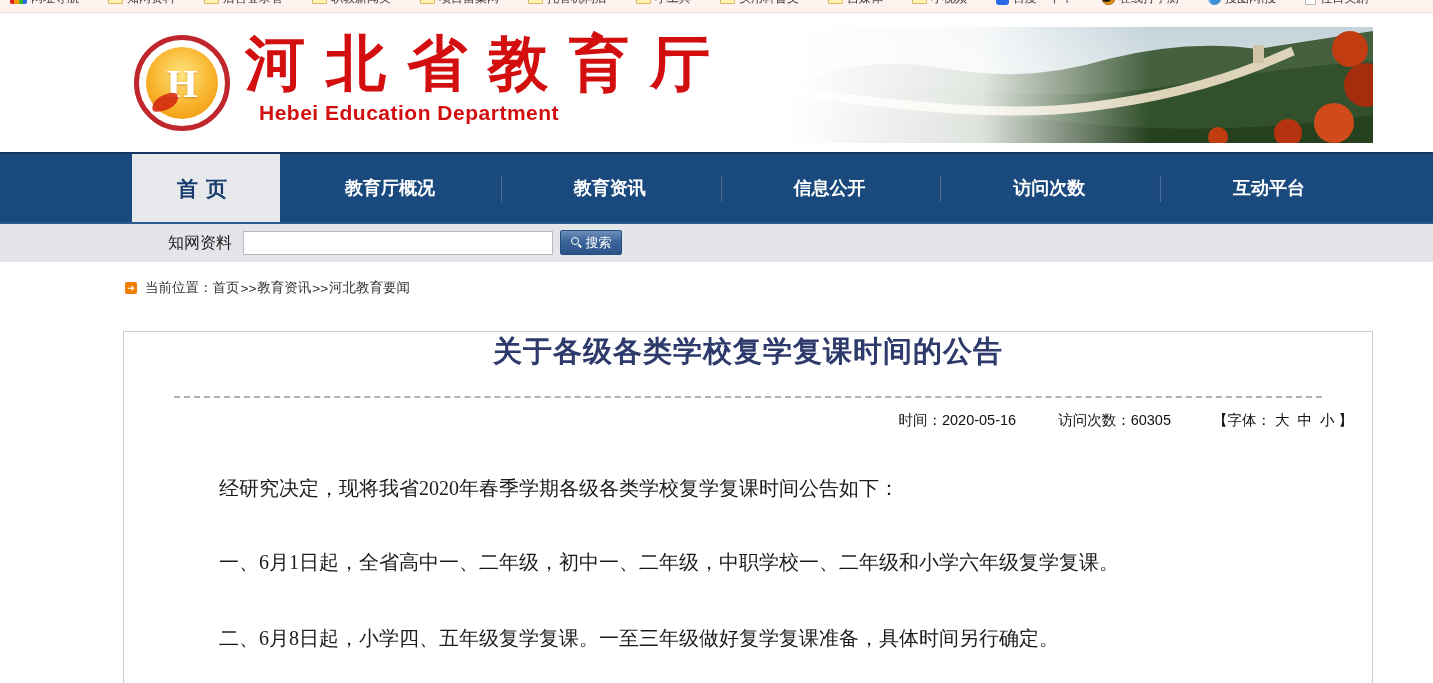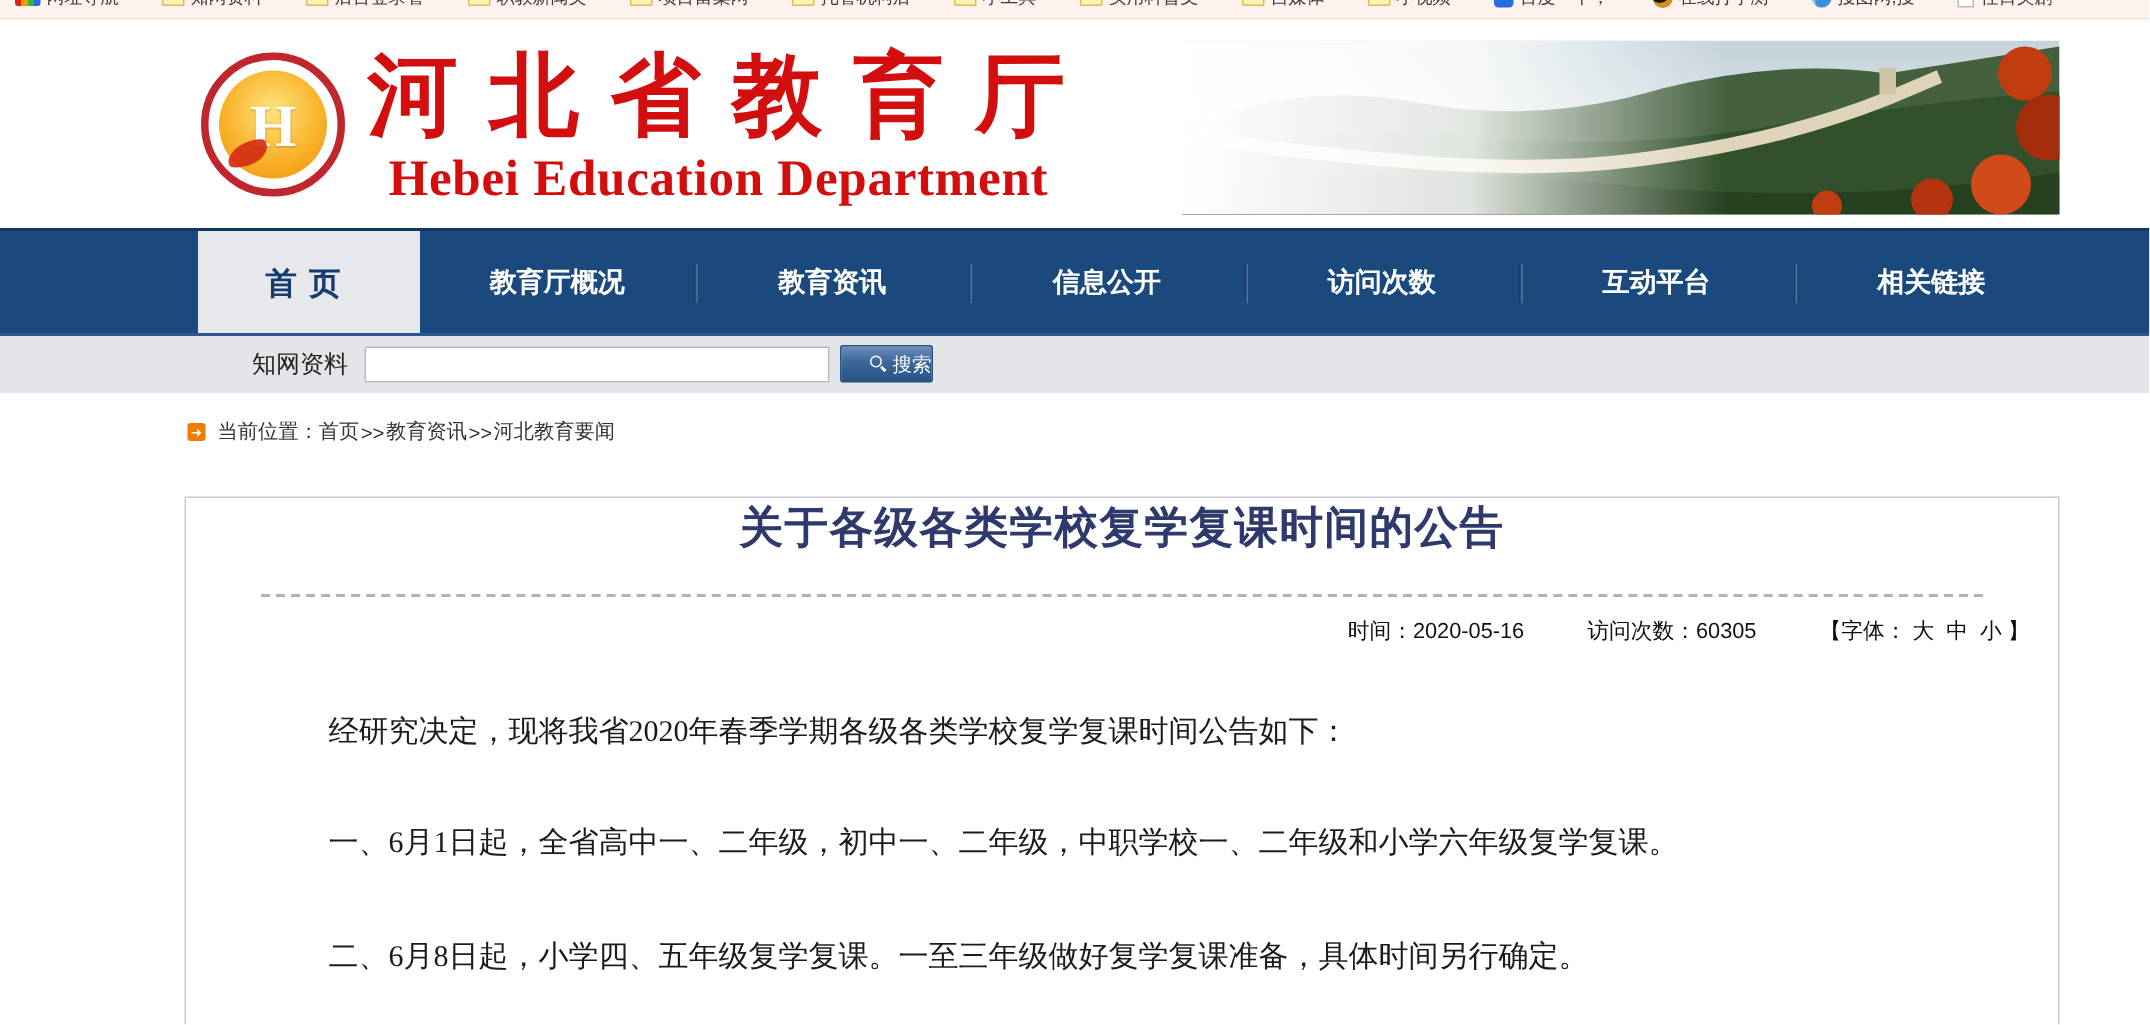--- a/index.html
+++ b/index.html
@@ -33,21 +33,21 @@
   .logo-core { position:absolute; left:7px; top:7px; width:72px; height:72px; border-radius:50%;
     background:radial-gradient(circle at 50% 38%, #ffe57e 0%, #f8b32c 55%, #ee9106 100%);
     display:flex; align-items:center; justify-content:center; }
   .logo-h { font-family:"Liberation Serif", serif; font-weight:bold; font-size:40px; color:#fff;
     text-shadow:0 1px 2px rgba(160,70,0,.45); }
   .logo-flame { position:absolute; left:12px; bottom:16px; width:28px; height:15px;
     background:#d42a12; border-radius:65% 35% 55% 45% / 75% 25% 70% 30%; transform:rotate(-18deg); opacity:.9; }
   .site-title { position:absolute; left:245px; top:18px; color:#d30e0e; }
   .site-title-zh { font-family:"Liberation Serif", serif; font-weight:bold; font-size:60px;
     letter-spacing:21px; line-height:1.1; white-space:nowrap; }
-  .site-title-en { font-family:Liberation Serif, serif; font-weight:bold; font-size:34px;
+  .site-title-en { font-family:Liberation Sans, sans-serif; font-weight:bold; font-size:21px;
     letter-spacing:.5px; margin-top:4px; margin-left:14px; }
   .banner { position:absolute; left:788px; top:14px; width:585px; height:116px; }
   .banner svg { display:block; }
 
   
   .main-nav { position:absolute; top:152px; left:0; width:100%; height:70px;
     background:#1a4a7d; border-top:2px solid #11365f; display:flex; }
   .nav-tab-active { width:148px; margin-left:132px; height:70px; background:#e6e8ec;
     display:flex; align-items:center; justify-content:center; cursor:pointer;
     color:#173c6d; font-size:21px; font-weight:bold; letter-spacing:8px; }
@@ -58,21 +58,21 @@
     background:linear-gradient(to right,#0c2f55,#5d86b2); }
   .nav-underline { position:absolute; top:222px; left:0; width:100%; height:2px; background:#2c5a8e; }
 
   
   .search-row { position:absolute; top:224px; left:0; width:100%; height:38px; background:#e3e5e9; }
   .search-label { position:absolute; left:168px; top:9px; font-size:16px; color:#222; }
   .search-input { position:absolute; left:243px; top:7px; width:310px; height:24px;
     border:1px solid #b4b9c2; background:#fff; font-size:13px; padding:0 6px; outline:none; }
   .search-btn { position:absolute; left:560px; top:6px; width:62px; height:25px; border:1px solid #24507f;
     background:linear-gradient(#6d8fba,#3c669a 45%,#2a5488); color:#fff; font-size:13px;
-    display:flex; align-items:center; justify-content:flex-end; gap:4px; cursor:pointer; border-radius:2px; }
+    display:flex; align-items:center; justify-content:center; gap:4px; cursor:pointer; border-radius:2px; }
   .mag { position:relative; width:11px; height:11px; display:inline-block; }
   .mag::before { content:""; position:absolute; left:0; top:0; width:6px; height:6px;
     border:1.5px solid #fff; border-radius:50%; }
   .mag::after { content:""; position:absolute; left:7px; top:8px; width:4px; height:1.5px;
     background:#fff; transform:rotate(45deg); }
 
   
   .breadcrumb { position:absolute; top:279px; left:125px; display:flex; align-items:center;
     font-size:13.5px; color:#333; }
   .crumb-ic { width:12px; height:12px; background:#f07d00; border-radius:2px; margin-right:8px;
@@ -200,21 +200,20 @@
   </div>
 
   <div class="main-nav">
     <div class="nav-tab-active">首页</div>
     <div class="nav-items">
       <div class="nav-item">教育厅概况</div>
       <div class="nav-item">教育资讯</div>
       <div class="nav-item">信息公开</div>
       <div class="nav-item">访问次数</div>
       <div class="nav-item">互动平台</div>
-      <div class="nav-item">相关链接</div>
     </div>
   </div>
   <div class="nav-underline"></div>
 
   <div class="search-row">
     <span class="search-label">知网资料</span>
     <input class="search-input" type="text" value="" style="">
     <div class="search-btn">
       <span class="mag"></span>
       <span>搜索</span>

